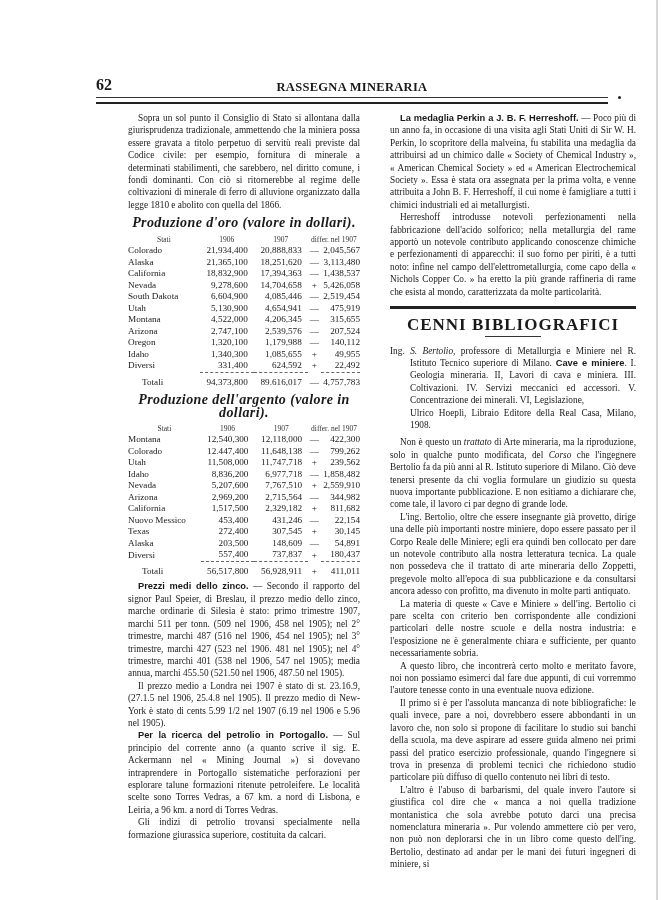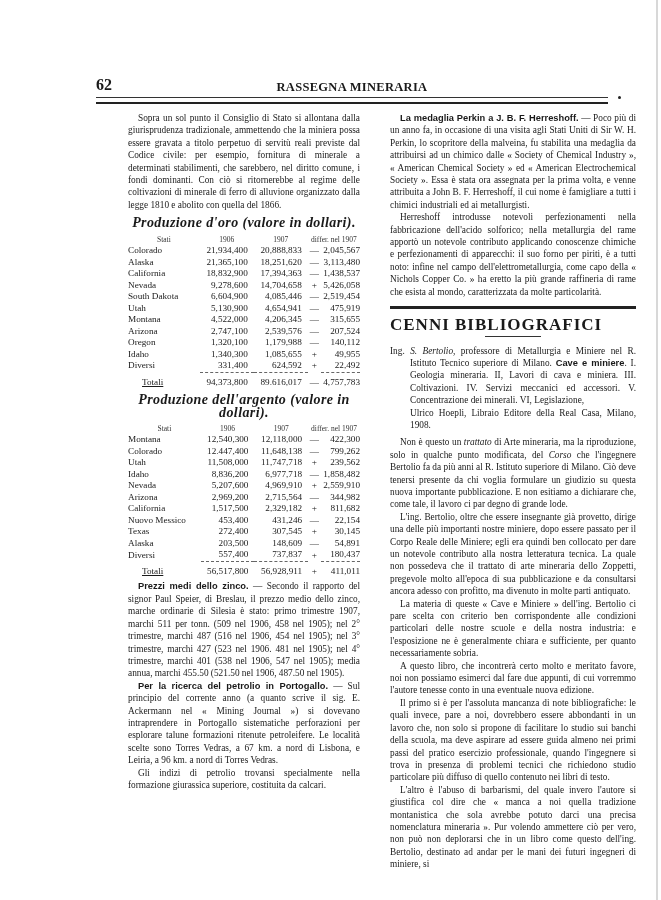--- a/index.html
+++ b/index.html
@@ -26,24 +26,24 @@
   table { border-collapse: collapse; width: 232px; font-size: 9.2px; line-height: 11.5px; }
   th { font-weight: normal; font-size: 7.5px; text-align: center; padding: 0; color: #333; }
   td { padding: 0; white-space: nowrap; }
   td.state { text-align: left; width: 64px; }
   td.num { text-align: right; width: 50px; padding-right: 6px; }
   td.sign { text-align: center; width: 14px; }
   td.diff { text-align: right; width: 40px; }
   tr.sep td { height: 4px; border-top: 1px dashed #666; }
   tr.sep td.state { border-top: none; }
   tr.sep td.sign { border-top: none; }
-  tr.total td.state { padding-left: 14px; text-decoration: underline; }
+  tr.total td.state { padding-left: 14px; }
 
   .sec-rule { height: 0; border-top: 3px solid #222; margin: 8px 0 10px 0; }
-  .sec-title { font-family: "Liberation Serif", serif; font-weight: bold; font-size: 17px; letter-spacing: 1px; margin: 2px 0 4px 0; }
+  .sec-title { text-align: center; font-family: "Liberation Serif", serif; font-weight: bold; font-size: 17px; letter-spacing: 1px; margin: 2px 0 4px 0; }
   .sec-underline { width: 56px; margin: 0 auto 8px auto; border-top: 1px solid #333; }
   .biblio { padding-left: 20px; text-indent: -20px; }
   .biblio2 { padding-left: 20px; }
   i { font-style: italic; }
 </style>
 </head>
 <body>
 
 <div class="page">
   <div class="edge"></div>
@@ -198,21 +198,21 @@
           <tr>
             <td class="state">Idaho</td>
             <td class="num">8,836,200</td>
             <td class="num">6,977,718</td>
             <td class="sign">—</td>
             <td class="diff">1,858,482</td>
           </tr>
           <tr>
             <td class="state">Nevada</td>
             <td class="num">5,207,600</td>
-            <td class="num">4,969,910</td>
+            <td class="num">7,767,510</td>
             <td class="sign">+</td>
             <td class="diff">2,559,910</td>
           </tr>
           <tr>
             <td class="state">Arizona</td>
             <td class="num">2,969,200</td>
             <td class="num">2,715,564</td>
             <td class="sign">—</td>
             <td class="diff">344,982</td>
           </tr>
@@ -262,20 +262,21 @@
             <td class="state">Totali</td>
             <td class="num">56,517,800</td>
             <td class="num">56,928,911</td>
             <td class="sign">+</td>
             <td class="diff">411,011</td>
           </tr>
         </tbody>
     </table>
 
     <p class="indent" style="margin-top:3px"><span class="hd">Prezzi medi dello zinco.</span><span> — Secondo il rapporto del signor Paul Speier, di Breslau, il prezzo medio dello zinco, marche ordinarie di Silesia è stato: primo trimestre 1907, marchi 511 per tonn. (509 nel 1906, 458 nel 1905); nel 2° trimestre, marchi 487 (516 nel 1906, 454 nel 1905); nel 3° trimestre, marchi 427 (523 nel 1906. 481 nel 1905); nel 4° trimestre, marchi 401 (538 nel 1906, 547 nel 1905); media annua, marchi 455.50 (521.50 nel 1906, 487.50 nel 1905).</span></p>
+    <p class="indent">Il prezzo medio a Londra nei 1907 è stato di st. 23.16.9, (27.1.5 nel 1906, 25.4.8 nel 1905). Il prezzo medio di New-York è stato di cents 5.99 1/2 nel 1907 (6.19 nel 1906 e 5.96 nel 1905).</p>
     <p class="indent"><span class="hd">Per la ricerca del petrolio in Portogallo.</span><span> — Sul principio del corrente anno (a quanto scrive il sig. E. Ackermann nel « Mining Journal ») si dovevano intraprendere in Portogallo sistematiche perforazioni per esplorare talune formazioni ritenute petroleifere. Le località scelte sono Torres Vedras, a 67 km. a nord di Lisbona, e Leiria, a 96 km. a nord di Torres Vedras.</span></p>
     <p class="indent">Gli indizi di petrolio trovansi specialmente nella formazione giurassica superiore, costituita da calcari.</p>
   </div>
 
   <div class="col col-right">
     <p class="indent"><span class="hd">La medaglia Perkin a J. B. F. Herreshoff.</span><span> — Poco più di un anno fa, in occasione di una visita agli Stati Uniti di Sir W. H. Perkin, lo scopritore della malveina, fu stabilita una medaglia da attribuirsi ad un chimico dalle « Society of Chemical Industry », « American Chemical Society » ed « American Electrochemical Society ». Essa è stata ora assegnata per la prima volta, e venne attribuita a John B. F. Herreshoff, il cui nome è famigliare a tutti i chimici industriali ed ai metallurgisti.</span></p>
     <p class="indent">Herreshoff introdusse notevoli perfezionamenti nella fabbricazione dell'acido solforico; nella metallurgia del rame apportò un notevole contributo applicando conoscenze chimiche e perfezionamenti di apparecchi: il suo forno per piriti, è a tutti noto: infine nel campo dell'elettrometallurgia, come capo della « Nichols Copper Co. » ha eretto la più grande raffineria di rame che esista al mondo, caratterizzata da molte particolarità.</p>
 
     <div class="sec-rule"></div>
     <div class="sec-title">CENNI BIBLIOGRAFICI</div>

